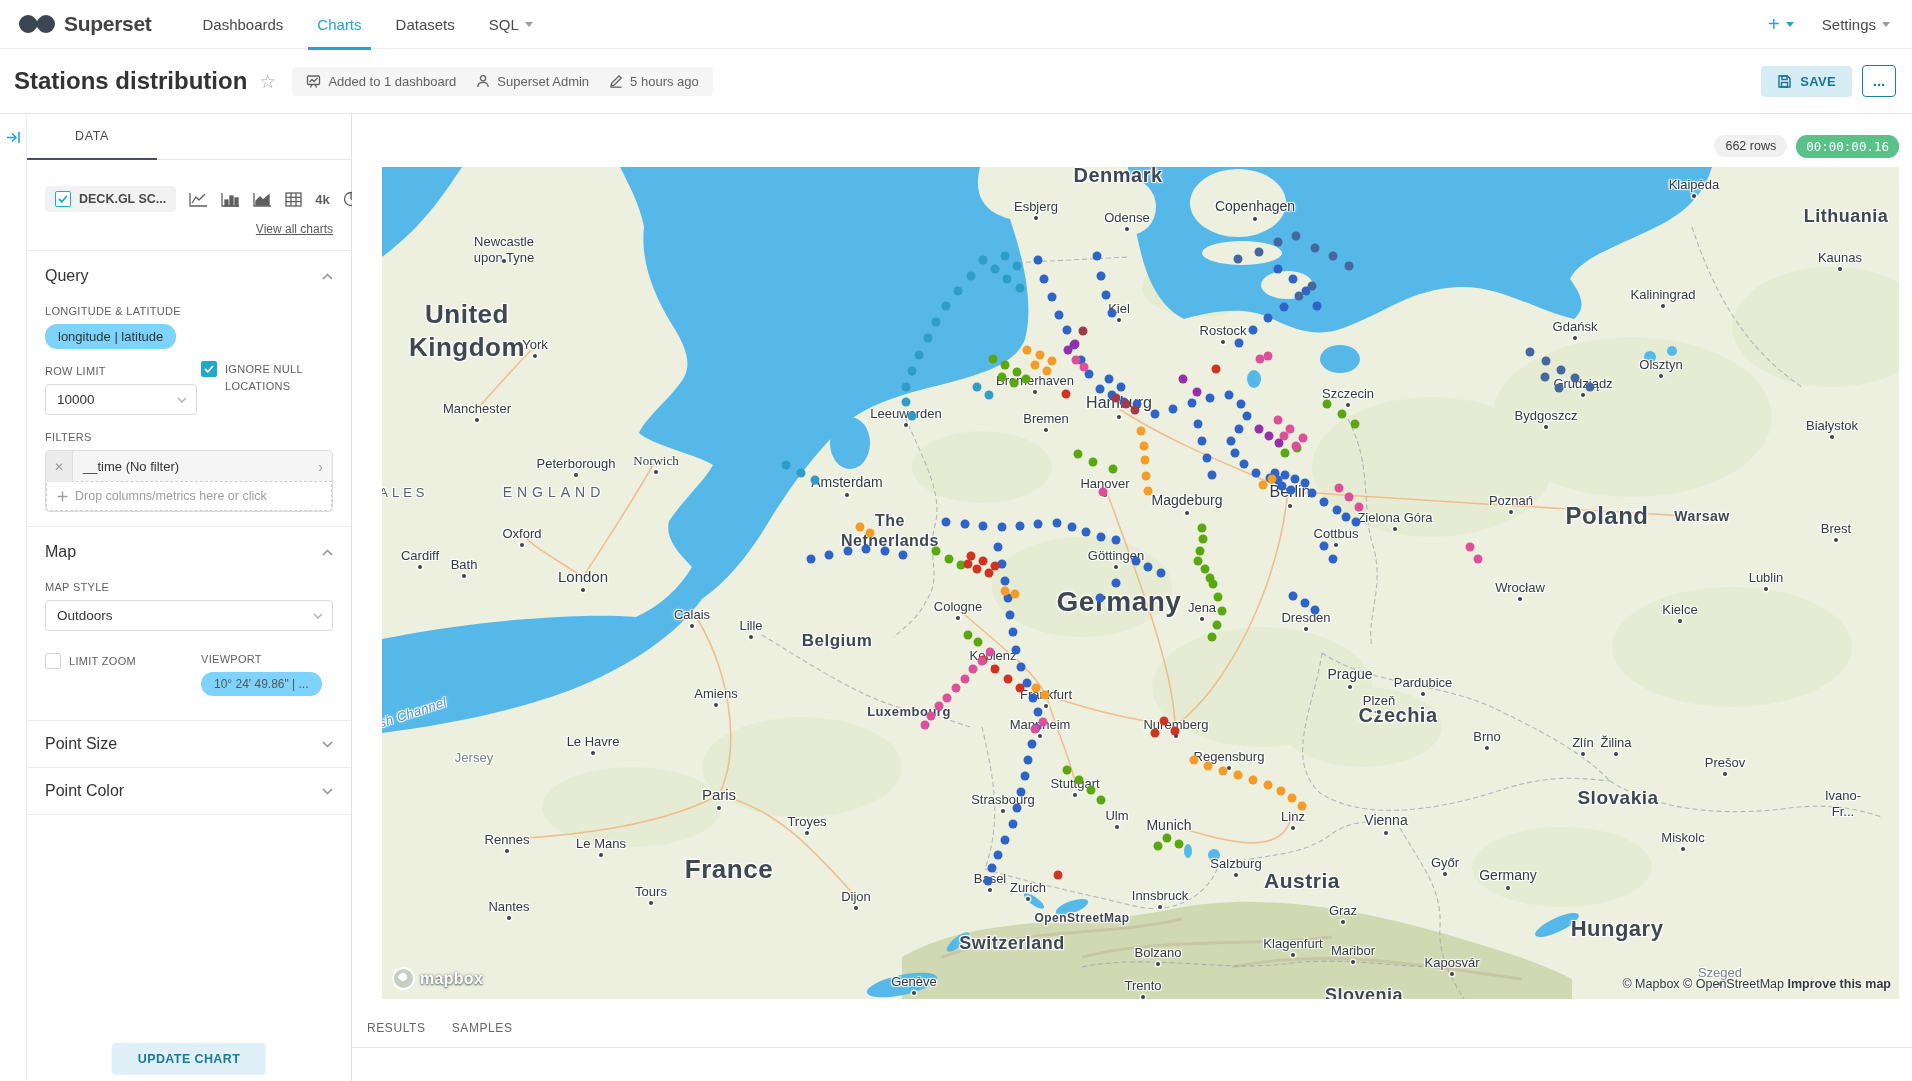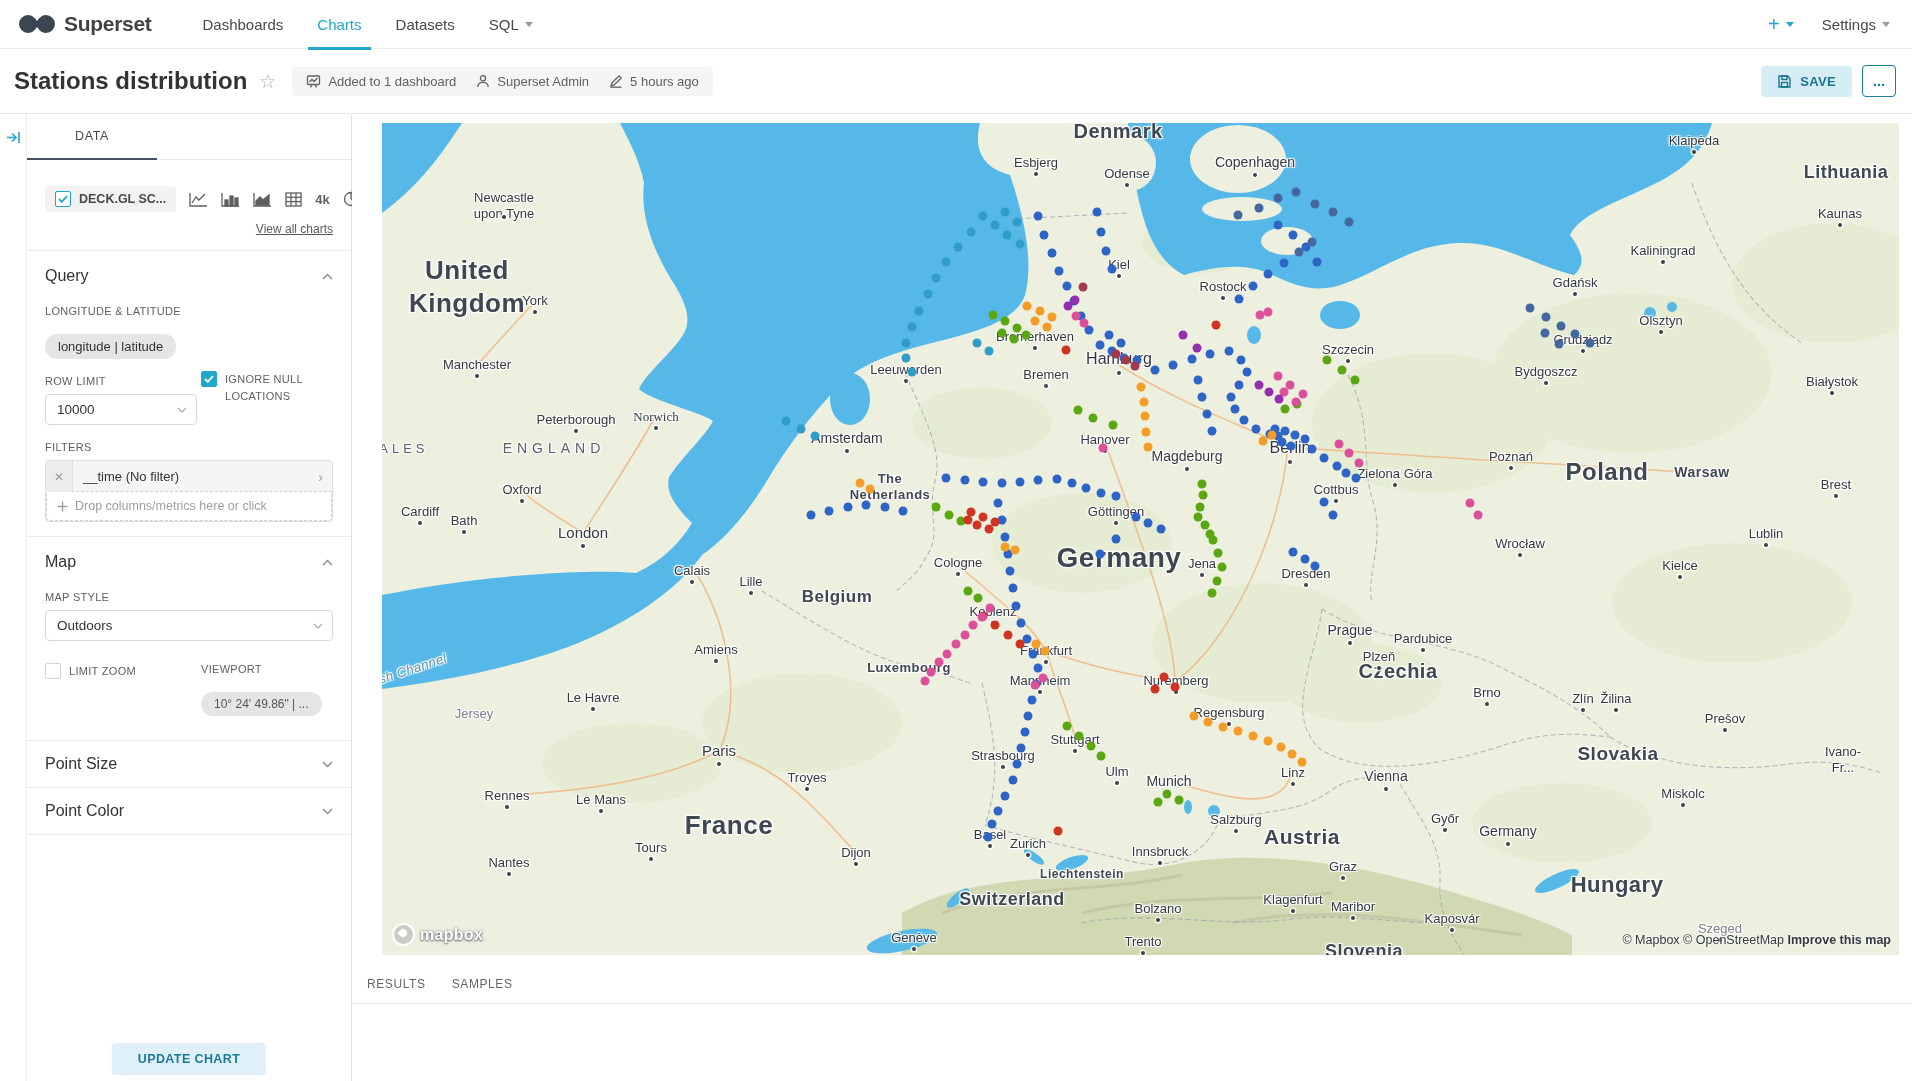--- a/index.html
+++ b/index.html
@@ -62,22 +62,22 @@
   .viz-ico { color:#5f5f5f; display:flex; align-items:center; cursor:pointer;}
   .bignum { font-size:13px; font-weight:bold; color:#5f5f5f; cursor:pointer;}
   .viewall { margin-top:10px; text-align:right; font-size:12px; color:#5a5a5a;
     text-decoration:underline; cursor:pointer;}
   .hr { height:1px; background:#ebebeb; margin:14px -18px 0;}
   .sec-head { display:flex; align-items:center; justify-content:space-between;
     padding:16px 0 4px; font-size:16px; color:#333; cursor:pointer;}
   .chev { color:#8f8f8f;}
   .ctl-label { margin-top:16px; font-size:11px; font-weight:500; letter-spacing:.3px;
     color:#5f5f5f;}
-  .gray-pill { display:inline-block; background:#e5e5e5; border-radius:12px; padding:5px 13px;
-    font-size:13px; color:#333; margin-top:17px; cursor:pointer;}
+  .gray-pill { display:inline-block; background:#7dd3fc; border-radius:12px; padding:5px 13px;
+    font-size:13px; color:#333; margin-top:7px; cursor:pointer;}
   .two-col { display:flex; margin-top:0;}
   .col-l { width:152px;}
   .col-r { flex:1; padding-left:4px;}
   .select { margin-top:7px; height:31px; border:1px solid #d9d9d9; border-radius:4px;
     display:flex; align-items:center; justify-content:space-between; padding:0 9px 0 11px;
     font-size:13.5px; color:#333; background:#fff; cursor:pointer;}
   .chk-row { display:flex; gap:8px; margin-top:12px; cursor:pointer;}
   .chk-row .txt { font-size:11px; font-weight:500; letter-spacing:.3px; color:#5f5f5f;
     line-height:1.5;}
   .filter-box { margin-top:7px; border:1px solid #dcdcdc; border-radius:4px; overflow:hidden;}
@@ -367,20 +367,24 @@
         <svg class="chev" width="11" height="7" viewBox="0 0 11 7" fill="none" stroke="#8f8f8f" stroke-width="1.5">
             <polyline points="1,1 5.5,5.5 10,1"></polyline>
           </svg>
       </div>
       <div class="hr" style="margin-top:0;"></div>
     </div>
     <button class="update-btn">UPDATE CHART</button>
   </div>
 
   <div class="content">
+    <div class="badge-row">
+      <span class="rows-badge">662 rows</span>
+      <span class="timer-badge">00:00:00.16</span>
+    </div>
 
     <div class="mapwrap" id="mapwrap">
       <svg class="base" width="1517" height="832" viewBox="0 0 1517 832">
 
         <g fill="#e1eacc" opacity="0.6">
           <ellipse cx="700" cy="420" rx="90" ry="50"></ellipse>
             <ellipse cx="880" cy="520" rx="110" ry="60"></ellipse>
           <ellipse cx="1050" cy="300" rx="120" ry="70"></ellipse>
             <ellipse cx="1250" cy="250" rx="140" ry="80"></ellipse>
           <ellipse cx="420" cy="600" rx="100" ry="50"></ellipse>
@@ -456,37 +460,37 @@
           <path d="M1014,654 C1040,700 1060,720 1058,760 C1056,790 1070,812 1082,832"></path>
           <path d="M700,800 C770,786 840,806 910,796 C960,790 1010,800 1060,800"></path>
           <path d="M1310,60 C1330,120 1360,180 1420,220"></path>
         </g>
       </svg>
       <div id="map-labels">
           <div class="mlabel country" style="left: 736px; top: 8px; font-size: 20px;">Denmark</div>
           <div class="mlabel country" style="left: 1464px; top: 49px; font-size: 18px;">Lithuania</div>
           <div class="mlabel country" style="left: 85px; top: 163px; font-size: 26px;">United
 Kingdom</div>
-          <div class="mlabel country" style="left: 508px; top: 364px; font-size: 13px;">The
+          <div class="mlabel country" style="left: 508px; top: 364px; font-size: 16px;">The
 Netherlands</div>
           <div class="mlabel country region" style="left: 172px; top: 326px; font-size: 14px; letter-spacing: 5px;">ENGLAND</div>
           <div class="mlabel country region" style="left: 14px; top: 326px; font-size: 13px; letter-spacing: 4px;">WALES</div>
           <div class="mlabel country" style="left: 455px; top: 474px; font-size: 17px;">Belgium</div>
           <div class="mlabel country" style="left: 527px; top: 545px; font-size: 13px;">Luxembourg</div>
           <div class="mlabel country" style="left: 737px; top: 434px; font-size: 28px;">Germany</div>
           <div class="mlabel country" style="left: 347px; top: 702px; font-size: 26px;">France</div>
           <div class="mlabel country" style="left: 1225px; top: 349px; font-size: 24px;">Poland</div>
           <div class="mlabel country" style="left: 1320px; top: 350px; font-size: 14px;">Warsaw</div>
           <div class="mlabel country" style="left: 1016px; top: 548px; font-size: 20px;">Czechia</div>
           <div class="mlabel country" style="left: 1236px; top: 631px; font-size: 19px;">Slovakia</div>
           <div class="mlabel country" style="left: 920px; top: 714px; font-size: 21px;">Austria</div>
           <div class="mlabel country" style="left: 630px; top: 776px; font-size: 18px;">Switzerland</div>
           <div class="mlabel country" style="left: 1235px; top: 762px; font-size: 22px;">Hungary</div>
           <div class="mlabel country" style="left: 982px; top: 828px; font-size: 18px;">Slovenia</div>
-          <div class="mlabel country" style="left: 700px; top: 751px; font-size: 12px;">Liechtenstein</div>
+          <div class="mlabel country" style="left: 700px; top: 751px; font-size: 12px;">OpenStreetMap</div>
           <div class="mlabel country water-lb" style="left: 16px; top: 551px; font-size: 13px; transform: translate(-50%, -50%) rotate(-18deg);">English Channel</div>
           <div class="mlabel " style="left: 654px; top: 40px;">Esbjerg</div>
           <div class="citydot" style="left: 654px; top: 51.05px;"></div>
           <div class="mlabel " style="left: 745px; top: 51px;">Odense</div>
           <div class="citydot" style="left: 745px; top: 62.05px;"></div>
           <div class="mlabel " style="left: 873px; top: 40px; font-size: 14px;">Copenhagen</div>
           <div class="citydot" style="left: 873px; top: 51.9px;"></div>
           <div class="mlabel " style="left: 1312px; top: 18px;">Klaipėda</div>
           <div class="citydot" style="left: 1312px; top: 29.05px;"></div>
           <div class="mlabel " style="left: 1458px; top: 91px;">Kaunas</div>

